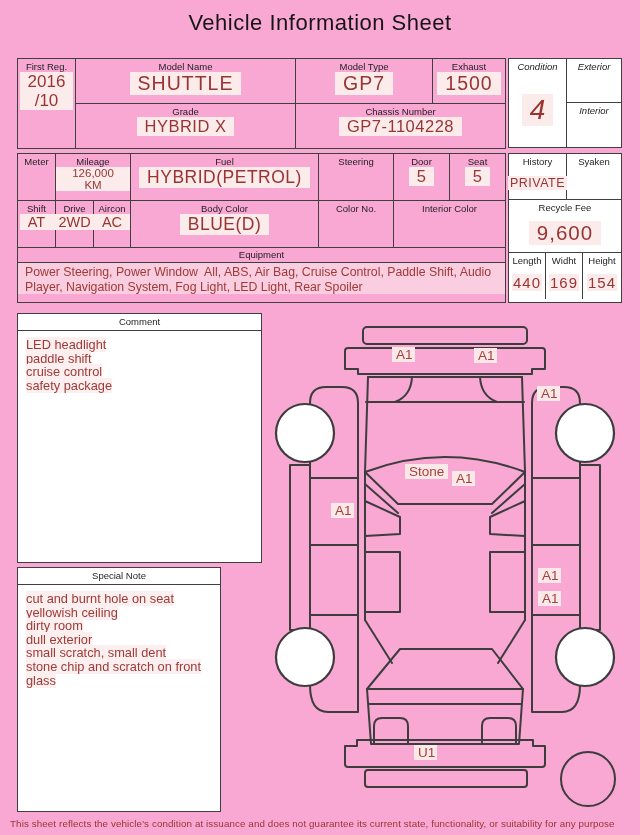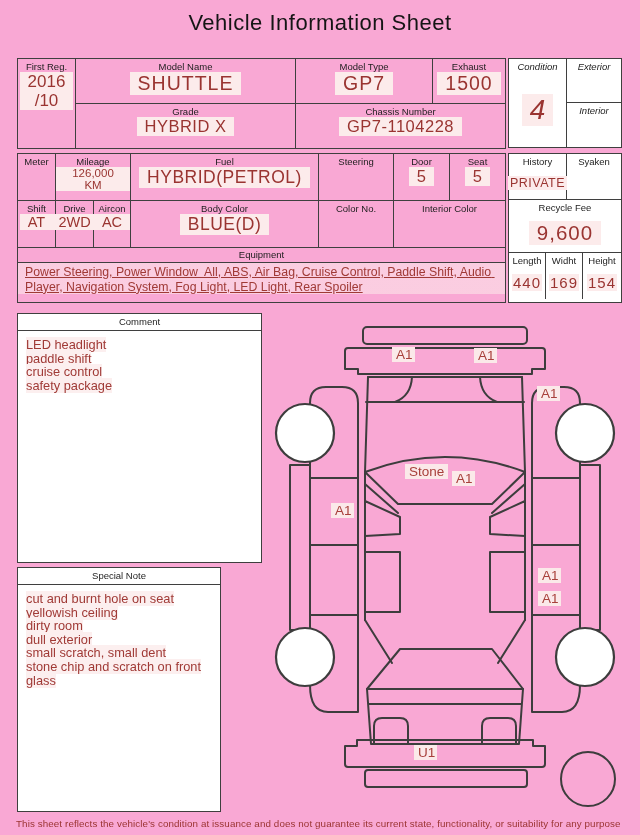--- a/index.html
+++ b/index.html
@@ -27,36 +27,36 @@
   .v16 { font-size:16.5px; letter-spacing:0.5px; }
   .v17 { font-size:17px; line-height:19px; }
   .v18 { font-size:17.5px; letter-spacing:0.5px; }
   .v19 { font-size:19.5px; letter-spacing:1px; }
   .v20 { font-size:20.5px; letter-spacing:1px; }
   .v27 { font-size:28px; }
   .eq-label { display:block; text-align:center; font-size:9.5px; color:#1d1d1d; padding-top:1px; }
   .eq-text {
     color:#a03a36; font-size:12.3px; line-height:14.5px; padding:2px 5px 0 7px;
     white-space:pre-wrap; background:
-      linear-gradient(0deg, rgba(252,235,235,0.55), rgba(252,235,235,0.55)); text-decoration: underline;
+      linear-gradient(0deg, rgba(252,235,235,0.55), rgba(252,235,235,0.55));
   }
   
   .rowflex { display:flex; }
   .bdr-r { border-right:1.5px solid #3f3f3f; }
   .bdr-b { border-bottom:1.5px solid #3f3f3f; }
   
   .notebox-hdr {
     height:16px; border-bottom:1.5px solid #3f3f3f; text-align:center;
     font-size:9.5px; color:#1d1d1d; line-height:16px;
   }
   .notebox-body { padding:7px 6px 0 8px; }
   .noteline { font-size:12.8px; line-height:13.6px; color:#a03a36; }
   .noteline span { background:#fcefef; }
   .footer {
-    position:absolute; left:16px; top:818px; width:616px;
+    position:absolute; left:10px; top:818px; width:616px;
     font-size:9.8px; color:#9a3431; letter-spacing:0.1px;
   }
   
   .diagram { position:absolute; left:270px; top:315px; }
   .dg { stroke:#3d3d3d; stroke-width:2; fill:none; stroke-linejoin:round; stroke-linecap:round; }
   .dg-fill { stroke:#3d3d3d; stroke-width:2.2; fill:#ffffff; }
   .tagbg { fill:#fbe9e9; stroke:none; }
   .tag { font-family:"Liberation Sans",sans-serif; font-size:13.5px; fill:#a8403b; }
 </style>
 </head>

